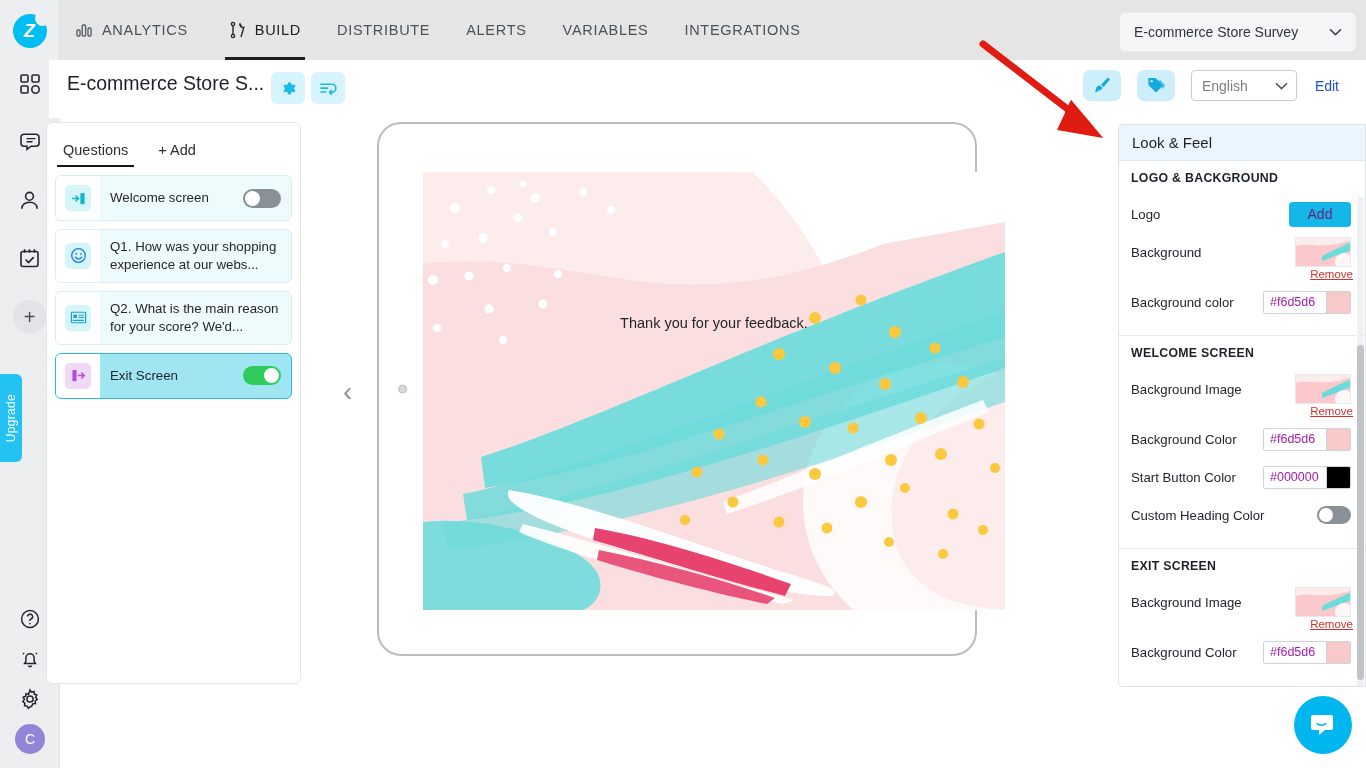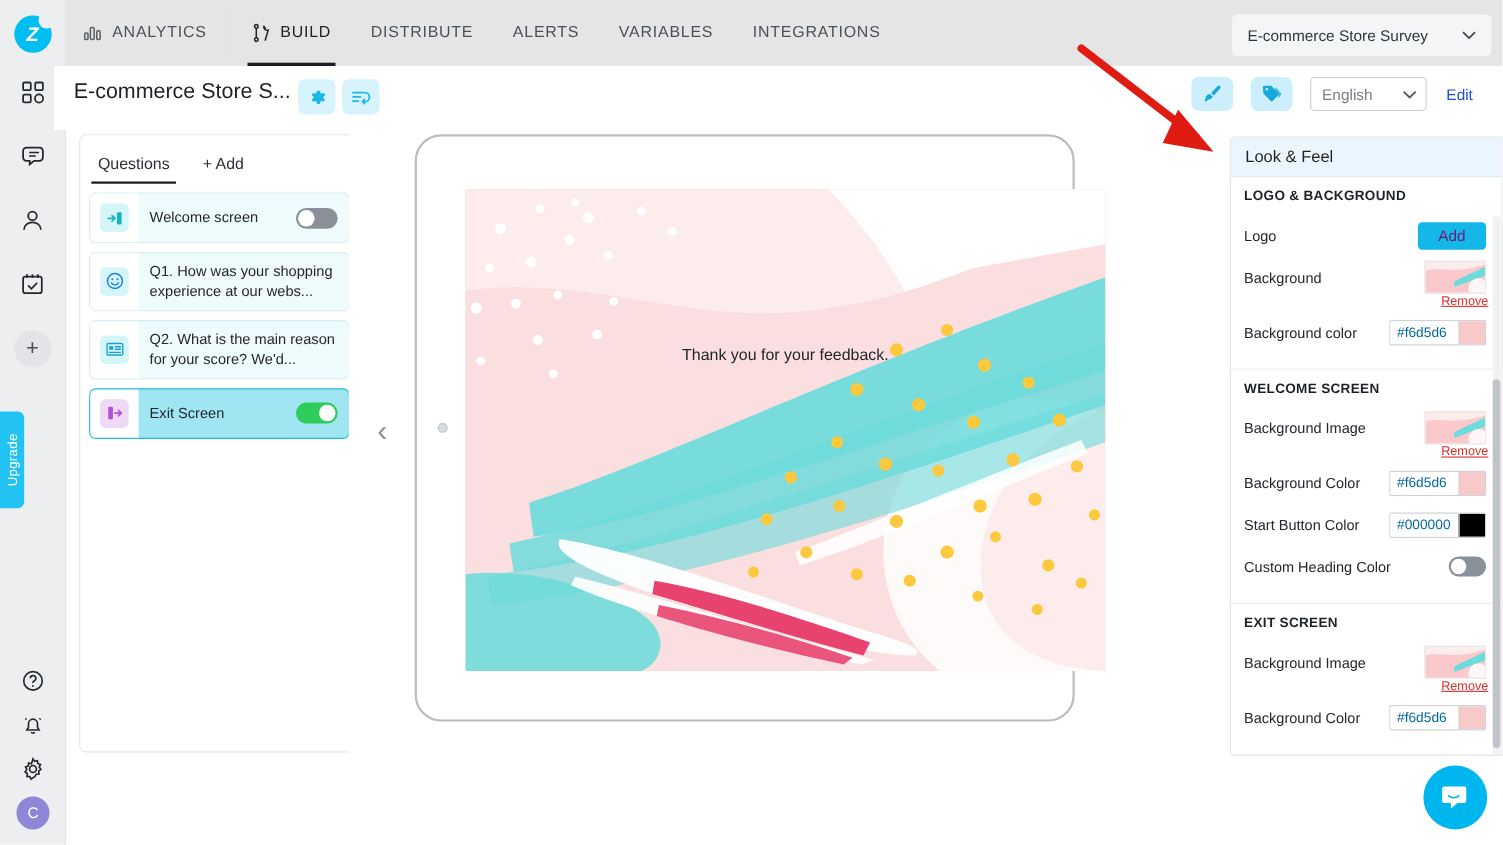--- a/index.html
+++ b/index.html
@@ -109,21 +109,21 @@
   }
   .lang-select {
     width: 106px; height: 31px; border: 1px solid #c9cdd2; border-radius: 4px;
     display: flex; align-items: center; justify-content: space-between;
     padding: 0 8px 0 10px; font-size: 14px; color: #7b8086; cursor: pointer;
   }
   .edit-link { color: #1d4ed8; font-size: 14px; cursor: pointer; padding: 0 2px; }
 
   
   .qpanel {
-    position: absolute; left: 72px; top: 122px; width: 255px; height: 562px;
+    position: absolute; left: 46px; top: 122px; width: 255px; height: 562px;
     background: #fff; border: 1px solid #e3e6e9; border-radius: 6px;
   }
   .qtabs { height: 44px; display: flex; align-items: flex-end; padding-left: 10px; gap: 18px; }
   .qtab {
     font-size: 14.5px; color: #2c3036; padding: 0 6px 9px 6px; cursor: pointer;
     position: relative;
   }
   .qtab.active::after {
     content: ""; position: absolute; left: 0; right: 0; bottom: 0; height: 2.5px;
     background: #15181c;
@@ -224,21 +224,21 @@
   }
   .remove-link {
     position: absolute; right: -2px; top: 31px; font-size: 11.5px;
     color: #d8312b; text-decoration: underline; cursor: pointer; white-space: nowrap;
   }
   .color-field {
     display: flex; align-items: center; border: 1px solid #cfd3d7;
     border-radius: 2px; height: 23px; overflow: hidden;
   }
   .color-text {
-    width: 62px; height: 100%; font-size: 12.5px; color: #0369a1;
+    width: 62px; height: 100%; font-size: 12.5px; color: #a21caf;
     display: flex; align-items: center; padding-left: 6px; background: #fff;
     border: none; outline: none; font-family: "Liberation Sans", sans-serif;
   }
   .color-swatch { width: 24px; height: 100%; border-left: 1px solid #cfd3d7; }
   .mini-toggle {
     width: 34px; height: 18px; background: #8a9097; border-radius: 9px;
     position: relative; cursor: pointer;
   }
   .mini-toggle .knob { position: absolute; top: 2px; left: 2px; width: 14px; height: 14px; border-radius: 50%; background: #fff; }
 

